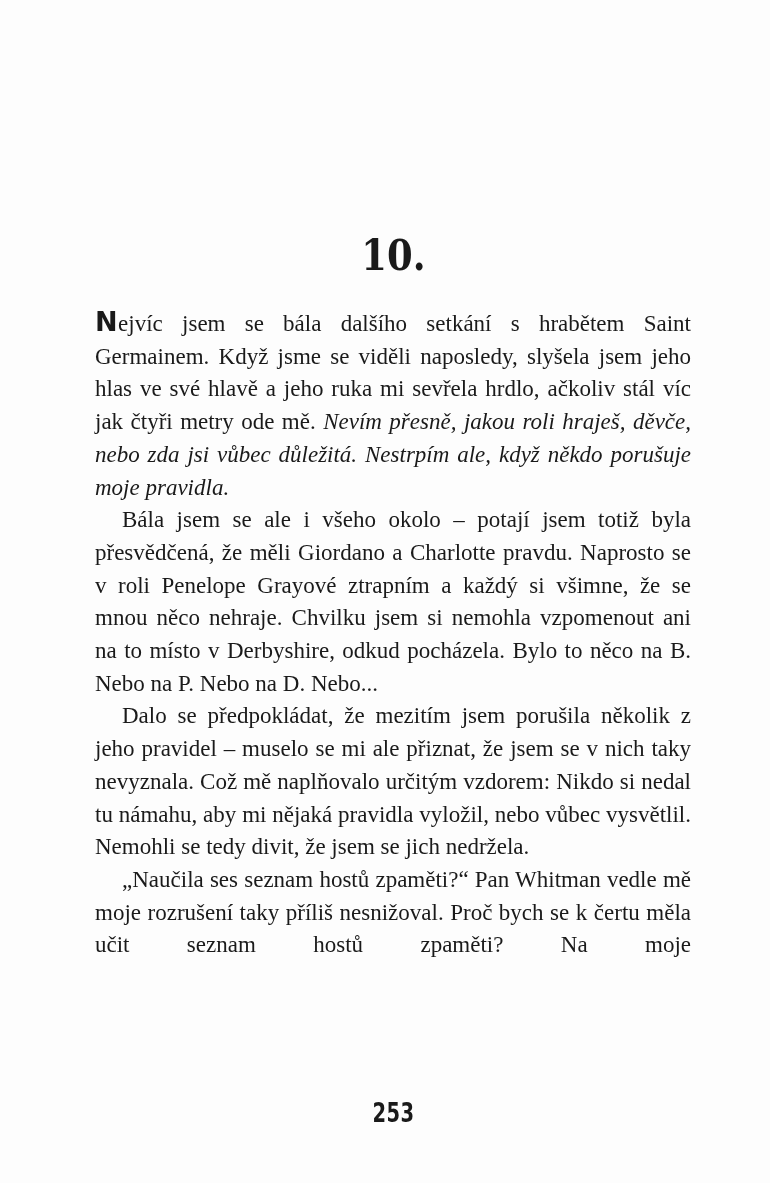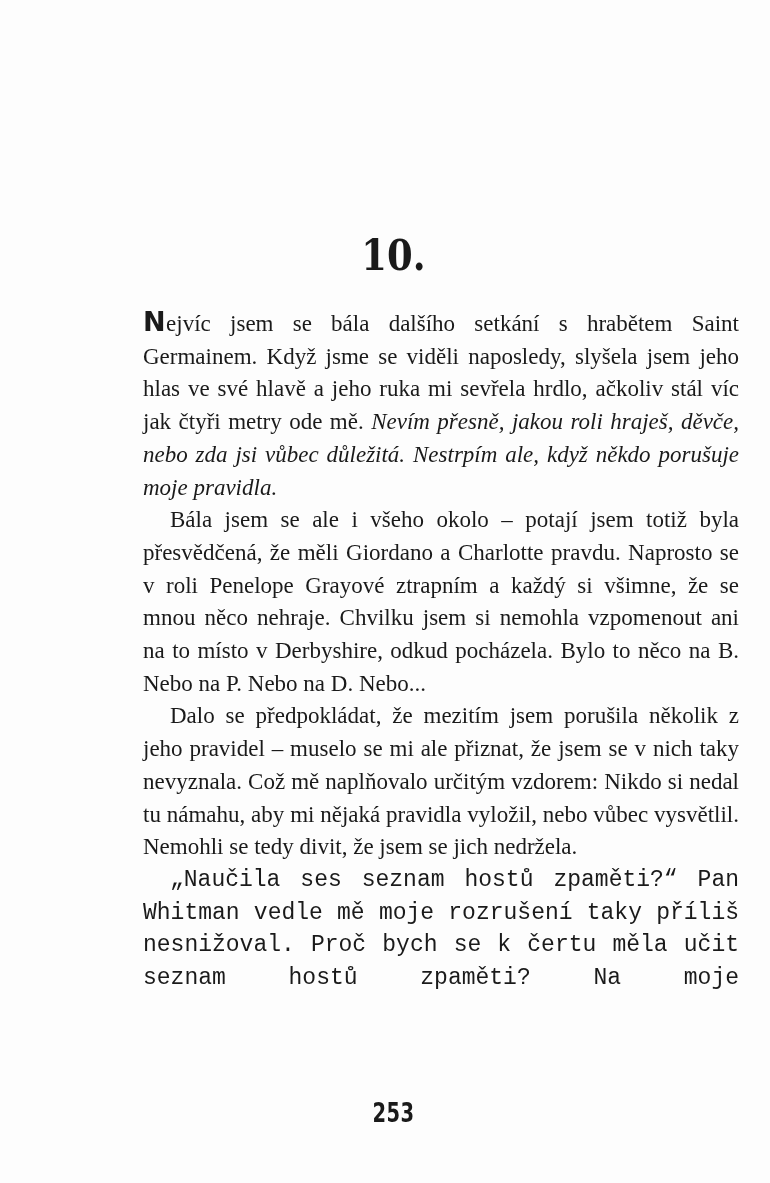--- a/index.html
+++ b/index.html
@@ -27,25 +27,24 @@
     transform: scaleX(0.88);
   }
   .body-text {
     position: absolute;
     top: 306px;
     left: 95px;
     width: 596px;
     font-size: 23px;
     line-height: 32.7px;
     text-align: justify;
-    margin-left: 48px;
   }
   .para { margin: 0; }
   .para.indented { text-indent: 27px; }
-  .para.fill-last { text-align-last: justify; font-family: Liberation Mono, monospace; }
+  .para.fill-last { text-align-last: justify; }
   .initial {
     font-family: "DejaVu Sans", sans-serif;
     font-weight: bold;
     font-size: 27px;
     letter-spacing: 0.5px;
   }
   .italic { font-style: italic; }
   .page-number {
     position: absolute;
     top: 1100px;

